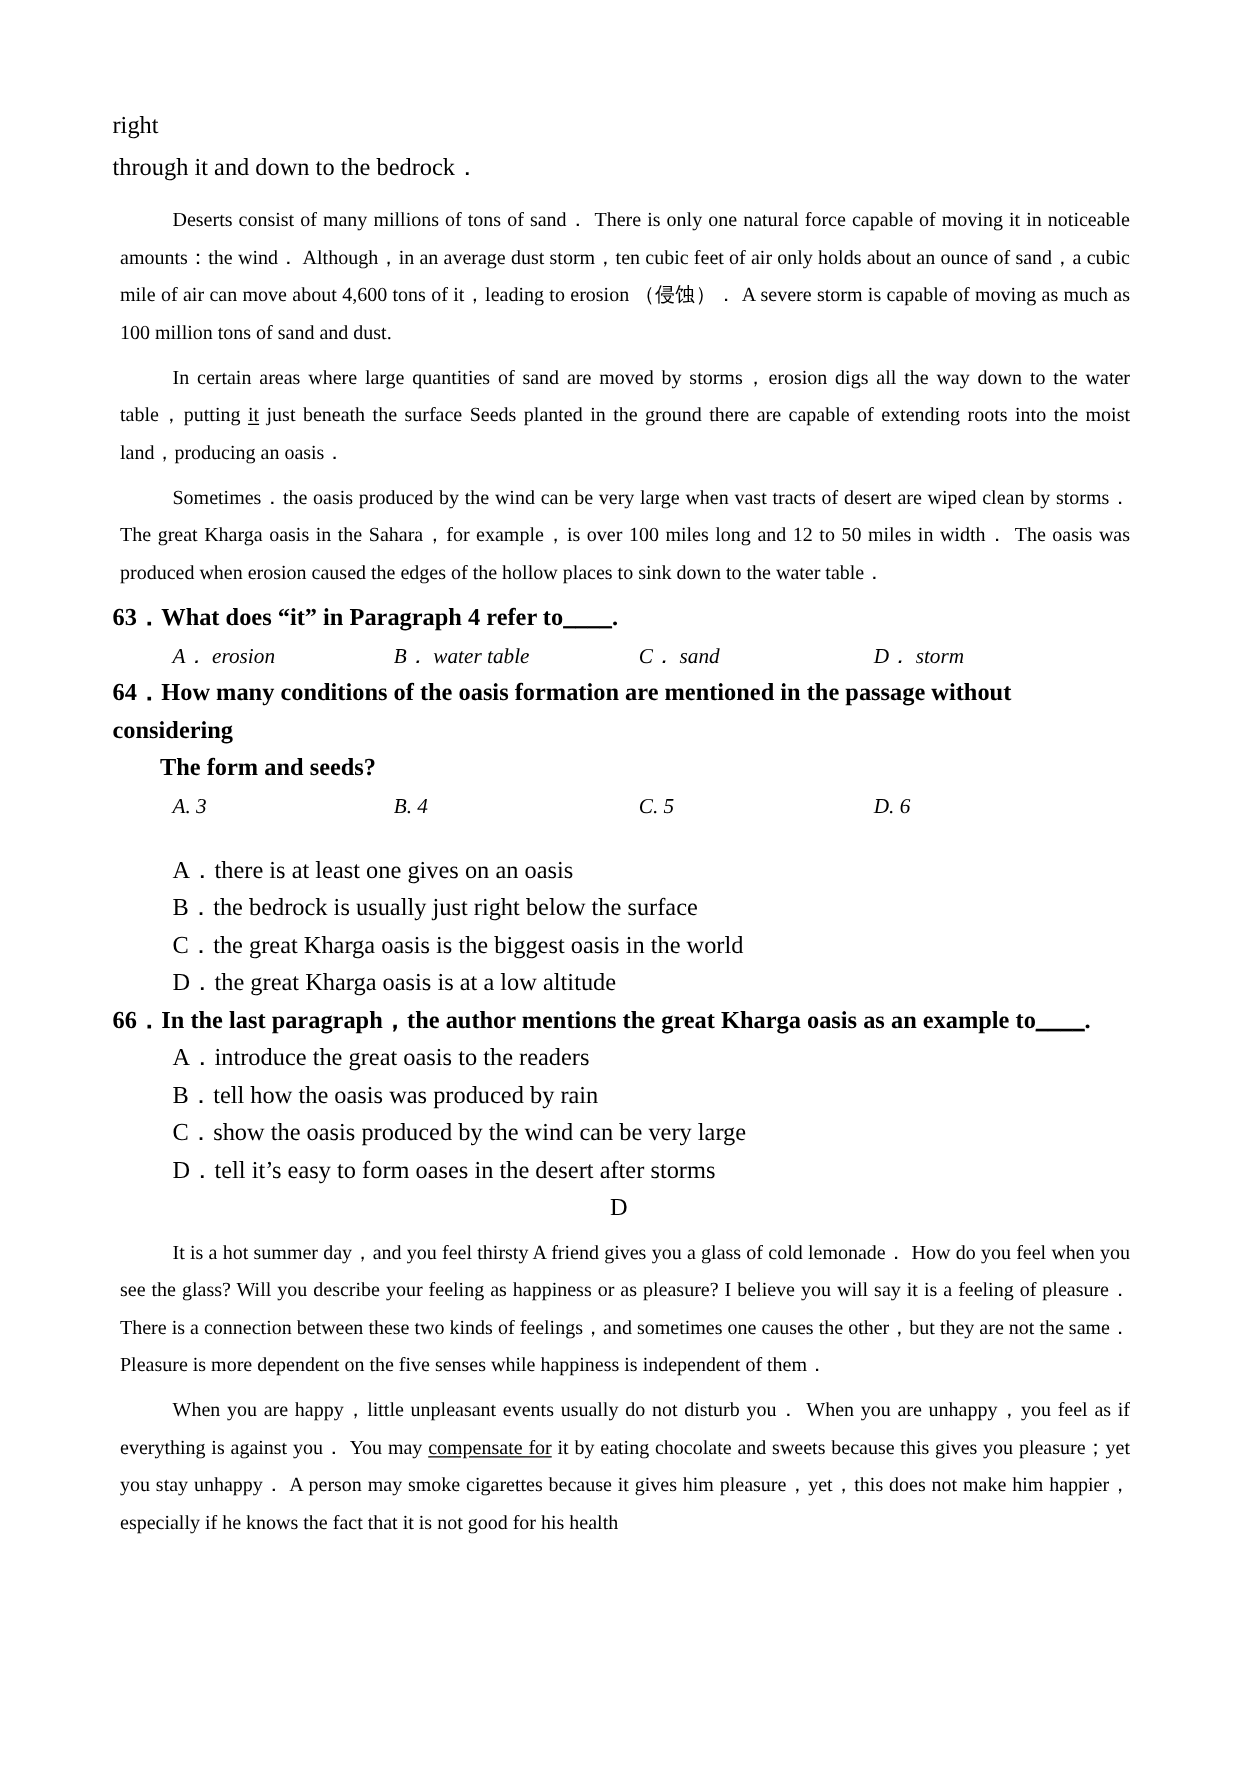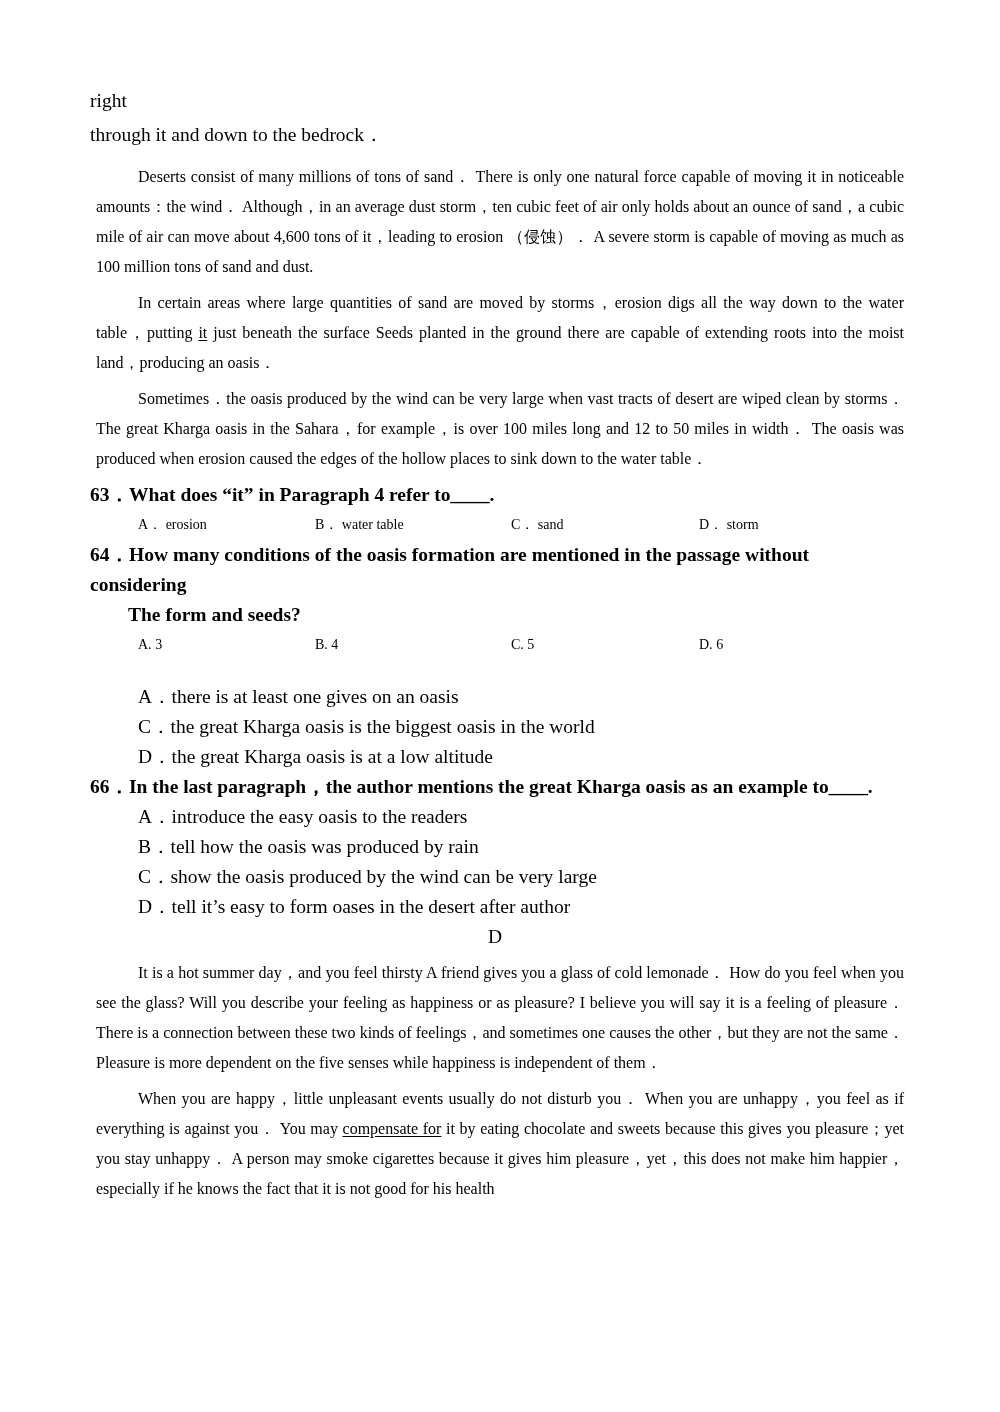--- a/index.html
+++ b/index.html
@@ -58,22 +58,23 @@
     font-weight: bold;
   }
   .question .qnum {
     display: inline;
   }
 
   
   .opt-row {
     position: relative;
     height: 30px;
-    font-size: 14px;
-    line-height: 30px;
+    font-size: 17px;
+    line-height: 30px;
+    font-style: italic;
   }
   .opt-row .opt {
     position: absolute;
     top: 0;
     white-space: nowrap;
   }
   .opt-a { left: 48px; }
   .opt-b { left: 225px; }
   .opt-c { left: 421px; }
   .opt-d { left: 609px; }
@@ -173,42 +174,45 @@
       </span>
     </div>
 
     <div class="gap-md"></div>
 
     <ul class="opt-stack">
       <li>
         <span class="olab">A．</span><span>there is at least one gives on an oasis</span>
       </li>
       <li>
+        <span class="olab">B．</span><span>the bedrock is usually just right below the surface</span>
+      </li>
+      <li>
         <span class="olab">C．</span><span>the great Kharga oasis is the biggest oasis in the world</span>
       </li>
       <li>
         <span class="olab">D．</span><span>the great Kharga oasis is at a low altitude</span>
       </li>
     </ul>
 
     <p class="question">
       <span class="qnum">66．</span><span>In the last paragraph，the author mentions the great Kharga oasis as an example to</span><span class="blank">____</span><span>.</span>
     </p>
     <ul class="opt-stack">
       <li>
-        <span class="olab">A．</span><span>introduce the easy oasis to the readers</span>
+        <span class="olab">A．</span><span>introduce the great oasis to the readers</span>
       </li>
       <li>
         <span class="olab">B．</span><span>tell how the oasis was produced by rain</span>
       </li>
       <li>
         <span class="olab">C．</span><span>show the oasis produced by the wind can be very large</span>
       </li>
       <li>
-        <span class="olab">D．</span><span>tell it’s easy to form oases in the desert after author</span>
+        <span class="olab">D．</span><span>tell it’s easy to form oases in the desert after storms</span>
       </li>
     </ul>
 
     <p class="section-mark">D</p>
 
     <p class="para indent">It is a hot summer day，and you feel thirsty A friend gives you a glass of cold lemonade．  How do you feel when you see the glass? Will you describe your feeling as happiness or as pleasure? I believe you will say it is a feeling of pleasure．  There is a connection between these two kinds of feelings，and sometimes one causes the other，but they are not the same．  Pleasure is more dependent on the five senses while happiness is independent of them．</p>
 
     <p class="para indent">
       <span>When you are happy，little unpleasant events usually do not disturb you．  When you are unhappy，you feel as if everything is against you．  You may </span><u class="ul">compensate for</u><span> it by eating chocolate and sweets because this gives you pleasure；yet you stay unhappy．  A person may smoke cigarettes because it gives him pleasure，yet，this does not make him happier，especially if he knows the fact that it is not good for his health</span>
     </p>

